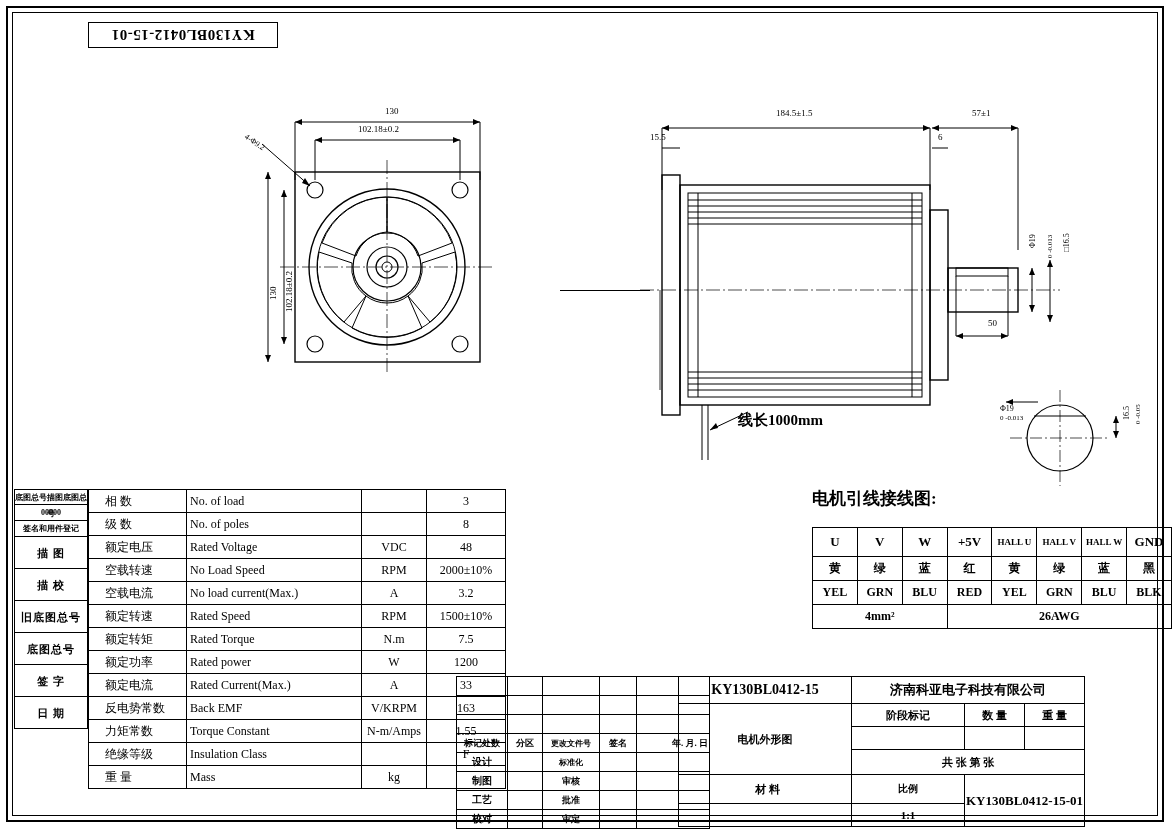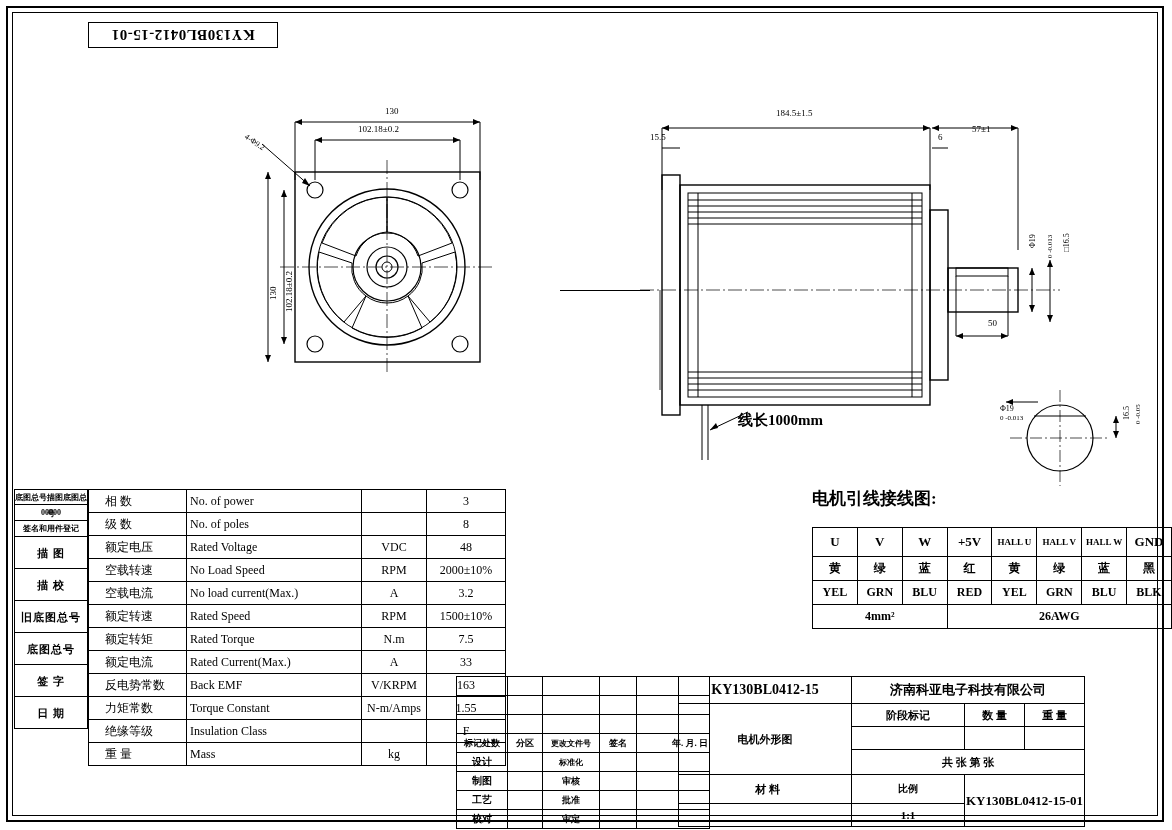--- a/index.html
+++ b/index.html
@@ -178,21 +178,21 @@
     <path d="M68 305 L68 360" stroke="#000" stroke-width="1" fill="none"></path>
     <path d="M20 190 L20 290" stroke="#000" stroke-width="0.8" fill="none"></path>
 
     <line x1="70" y1="330" x2="108" y2="312" stroke="#000" stroke-width="1"></line>
     <polygon points="70,330 78,328 76,323" fill="#000"></polygon>
   </svg>
 
   <div class="ln h1" style="left:560px;top:290px;width:90px;"></div>
 
   <div class="lbl" style="left:776px;top:108px;">184.5±1.5</div>
-  <div class="lbl" style="left:972px;top:124px;">57±1</div>
+  <div class="lbl" style="left:972px;top:108px;">57±1</div>
   <div class="lbl" style="left:650px;top:132px;">15.5</div>
   <div class="lbl" style="left:938px;top:132px;">6</div>
   <div class="lbl" style="left:988px;top:318px;">50</div>
   <div class="vlbl" style="left:1028px;top:248px;transform:rotate(-90deg);font-size:8px;">Φ19</div>
   <div class="vlbl" style="left:1046px;top:258px;transform:rotate(-90deg);font-size:7px;">0 -0.013</div>
   <div class="vlbl" style="left:1062px;top:252px;transform:rotate(-90deg);font-size:8px;">□16.5</div>
   <div class="lbl b" style="left:738px;top:411px;font-size:15px;">线长1000mm</div>
 
   <svg width="150" height="110" style="position:absolute;left:990px;top:382px;">
     <circle cx="70" cy="56" r="33" fill="none" stroke="#000" stroke-width="1.2"></circle>
@@ -220,21 +220,21 @@
     <div>旧底图总号</div>
     <div>底图总号</div>
     <div>签  字</div>
     <div>日  期</div>
   </div>
 
   <table class="spec">
     <tbody>
         <tr>
       <td class="c1">相  数</td>
-      <td class="c2">No. of power</td>
+      <td class="c2">No. of load</td>
       <td class="c3"></td>
       <td class="c4">3</td>
     </tr>
     <tr>
       <td class="c1">级  数</td>
       <td class="c2">No. of poles</td>
       <td class="c3"></td>
       <td class="c4">8</td>
     </tr>
     <tr>
@@ -259,20 +259,26 @@
       <td class="c1">额定转速</td>
       <td class="c2">Rated Speed</td>
       <td class="c3">RPM</td>
       <td class="c4">1500±10%</td>
     </tr>
     <tr>
       <td class="c1">额定转矩</td>
       <td class="c2">Rated Torque</td>
       <td class="c3">N.m</td>
       <td class="c4">7.5</td>
+    </tr>
+    <tr>
+      <td class="c1">额定功率</td>
+      <td class="c2">Rated power</td>
+      <td class="c3">W</td>
+      <td class="c4">1200</td>
     </tr>
     <tr>
       <td class="c1">额定电流</td>
       <td class="c2">Rated Current(Max.)</td>
       <td class="c3">A</td>
       <td class="c4">33</td>
     </tr>
     <tr>
       <td class="c1">反电势常数</td>
       <td class="c2">Back EMF</td>

